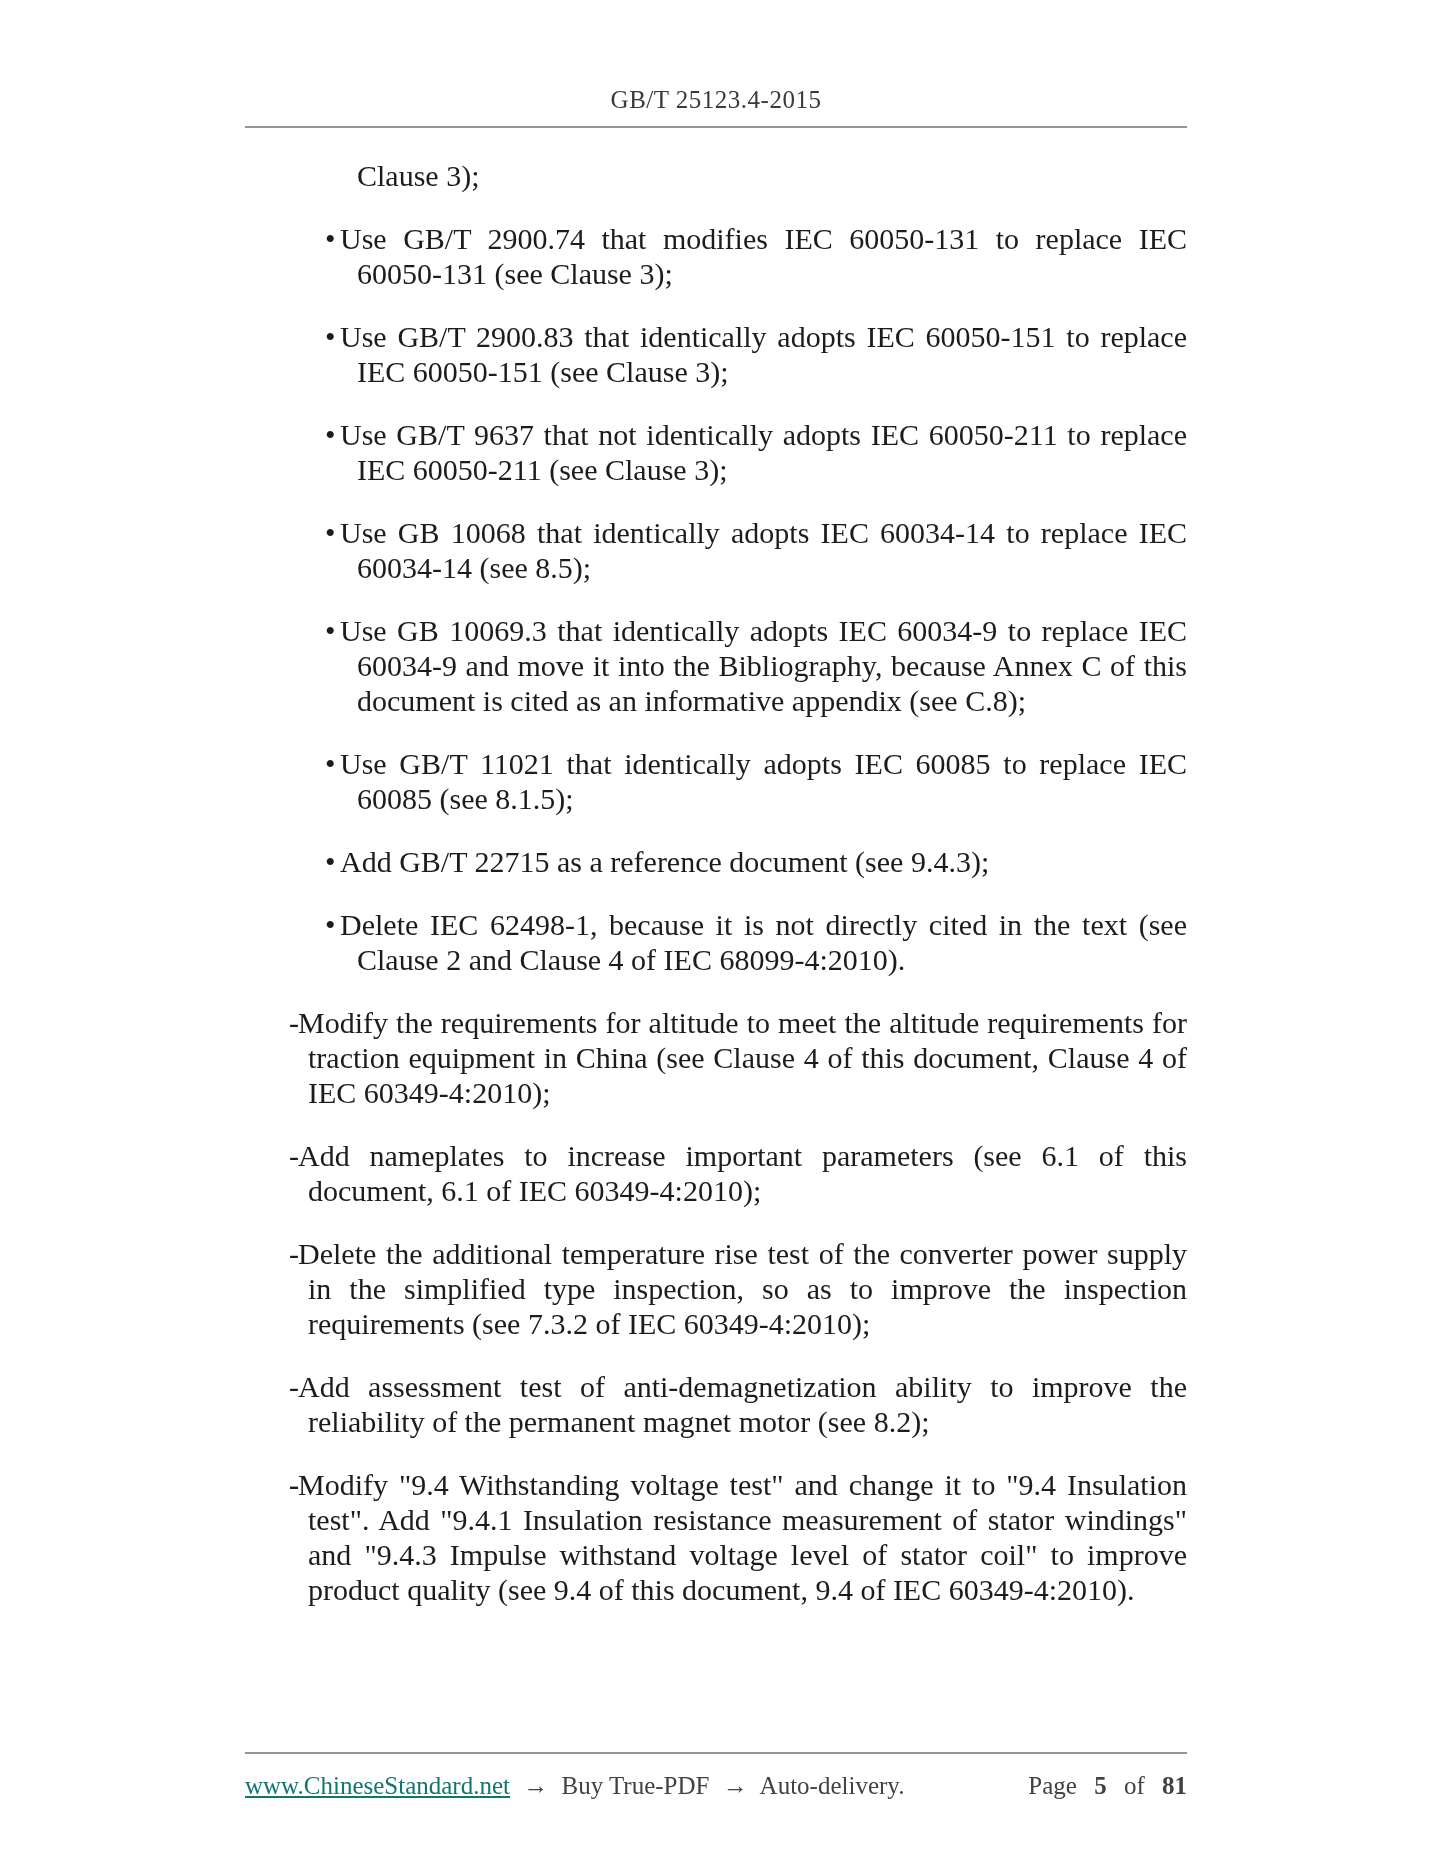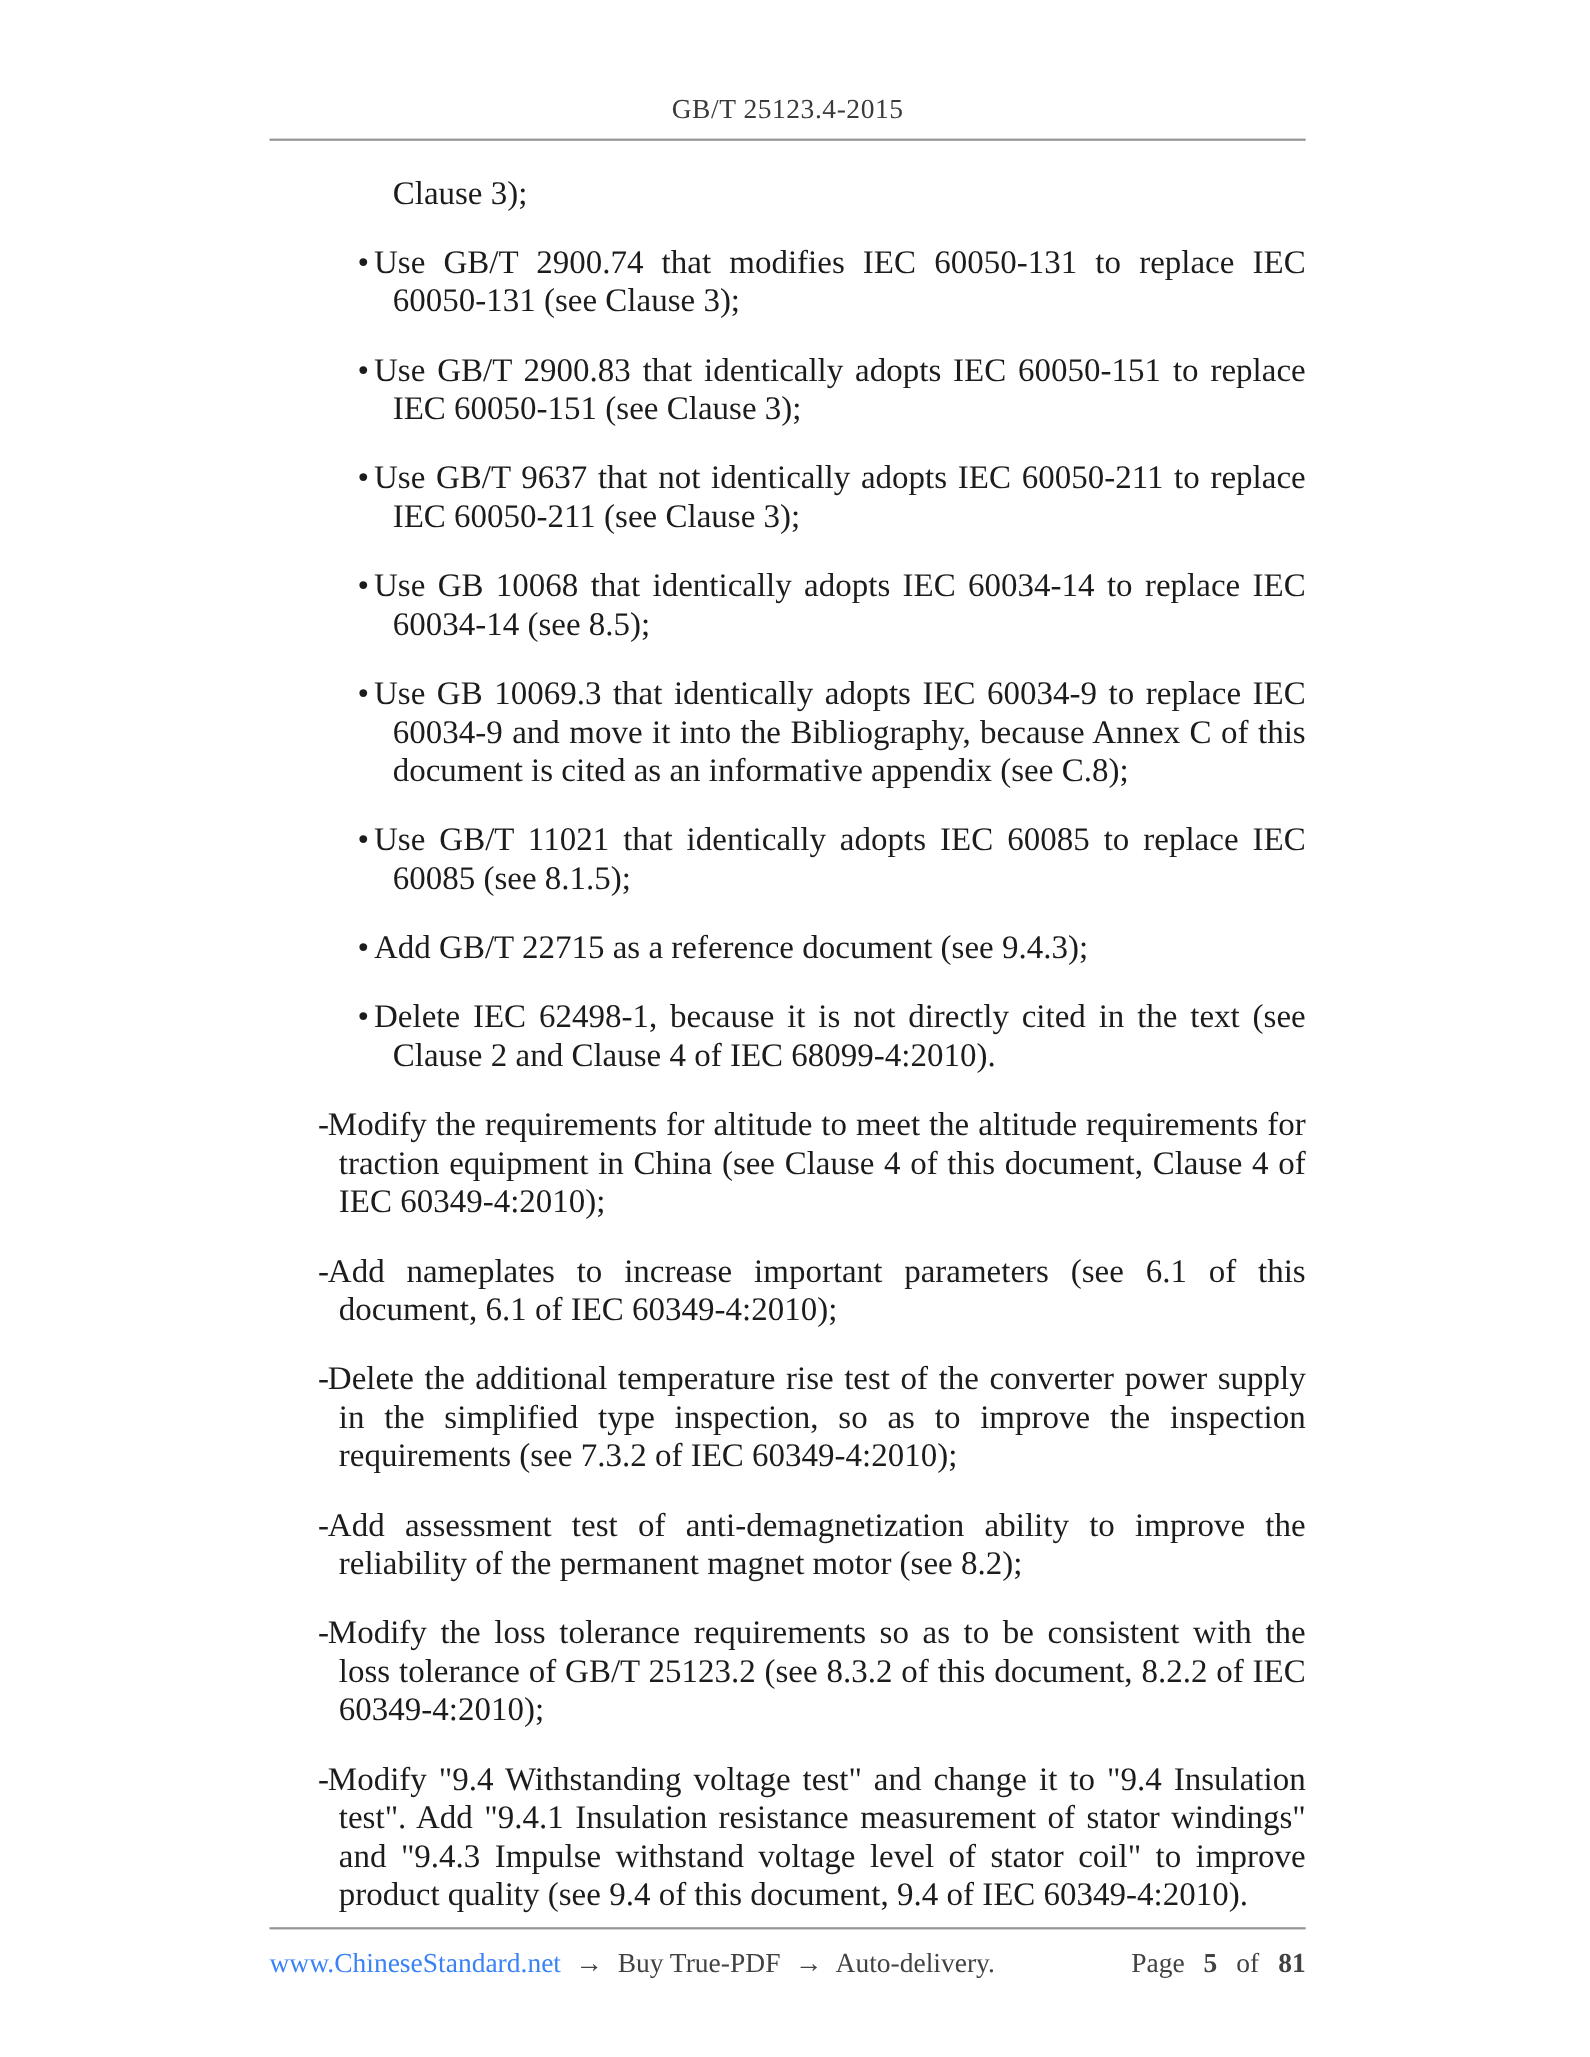--- a/index.html
+++ b/index.html
@@ -85,21 +85,22 @@
   }
   .footer-row {
     margin-top: 16px;
     display: flex;
     justify-content: space-between;
     align-items: baseline;
     line-height: 32px;
   }
   .footer-left span { margin-right: 7px; }
   .footer-link {
-    color: #3b82f6;
+    text-decoration: underline;
+    color: #0f766e;
     cursor: pointer;
   }
   .arrow { color: #424242; }
   .page-indicator span { margin-left: 11px; text-align: center; }
   .page-indicator .num { font-weight: 700; }
 </style>
 </head>
 <body>
 
 <div class="page">
@@ -119,21 +120,21 @@
           <div class="para bullet-item"><span class="marker">•</span><span>Use GB 10069.3 that identically adopts IEC 60034-9 to replace IEC 60034-9 and move it into the Bibliography, because Annex C of this document is cited as an informative appendix (see C.8);</span></div>
           <div class="para bullet-item"><span class="marker">•</span><span>Use GB/T 11021 that identically adopts IEC 60085 to replace IEC 60085 (see 8.1.5);</span></div>
           <div class="para bullet-item"><span class="marker">•</span><span>Add GB/T 22715 as a reference document (see 9.4.3);</span></div>
           <div class="para bullet-item"><span class="marker">•</span><span>Delete IEC 62498-1, because it is not directly cited in the text (see Clause 2 and Clause 4 of IEC 68099-4:2010).</span></div>
         </div>
       <div id="dash-list">
           <div class="para dash-item"><span class="marker">-</span><span>Modify the requirements for altitude to meet the altitude requirements for traction equipment in China (see Clause 4 of this document, Clause 4 of IEC 60349-4:2010);</span></div>
           <div class="para dash-item"><span class="marker">-</span><span>Add nameplates to increase important parameters (see 6.1 of this document, 6.1 of IEC 60349-4:2010);</span></div>
           <div class="para dash-item"><span class="marker">-</span><span>Delete the additional temperature rise test of the converter power supply in the simplified type inspection, so as to improve the inspection requirements (see 7.3.2 of IEC 60349-4:2010);</span></div>
           <div class="para dash-item"><span class="marker">-</span><span>Add assessment test of anti-demagnetization ability to improve the reliability of the permanent magnet motor (see 8.2);</span></div>
-          <div class="para dash-item"><span class="marker">-</span><span>Modify the loss tolerance requirements so as to be consistent with the loss tolerance of GB/T 25123.2 (see 8.3.2 of this document, 8.2.2 of IEC 60349-4:2010);</span></div>
+          <div class="para dash-item"><span class="marker">-</span></div>
           <div class="para dash-item"><span class="marker">-</span><span>Modify "9.4 Withstanding voltage test" and change it to "9.4 Insulation test". Add "9.4.1 Insulation resistance measurement of stator windings" and "9.4.3 Impulse withstand voltage level of stator coil" to improve product quality (see 9.4 of this document, 9.4 of IEC 60349-4:2010).</span></div>
         </div>
     </div>
   </div>
 
   <div class="footer">
     <div class="footer-rule"></div>
     <div class="footer-row">
       <div class="footer-left">
         <span class="footer-link">www.ChineseStandard.net</span>

